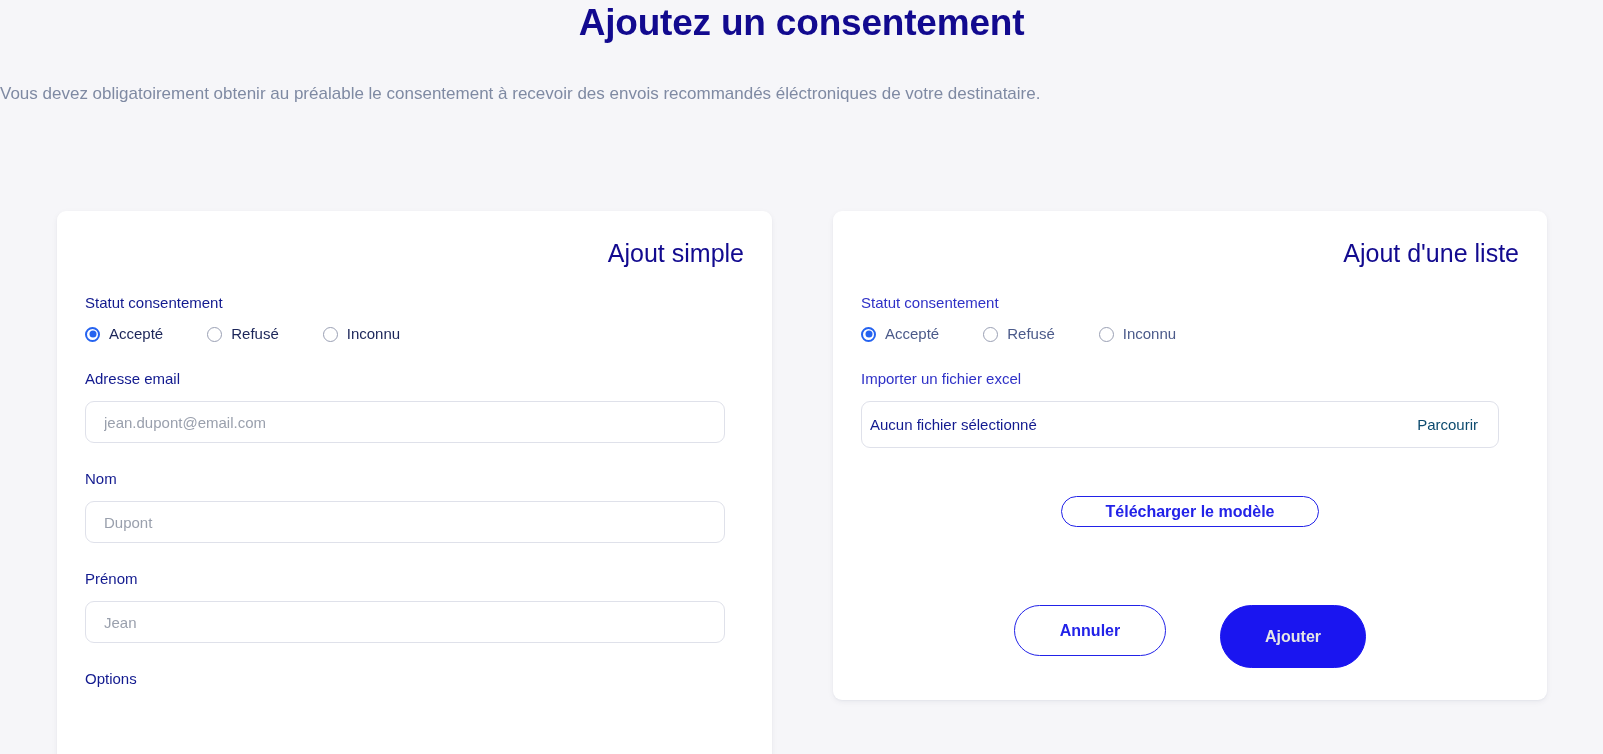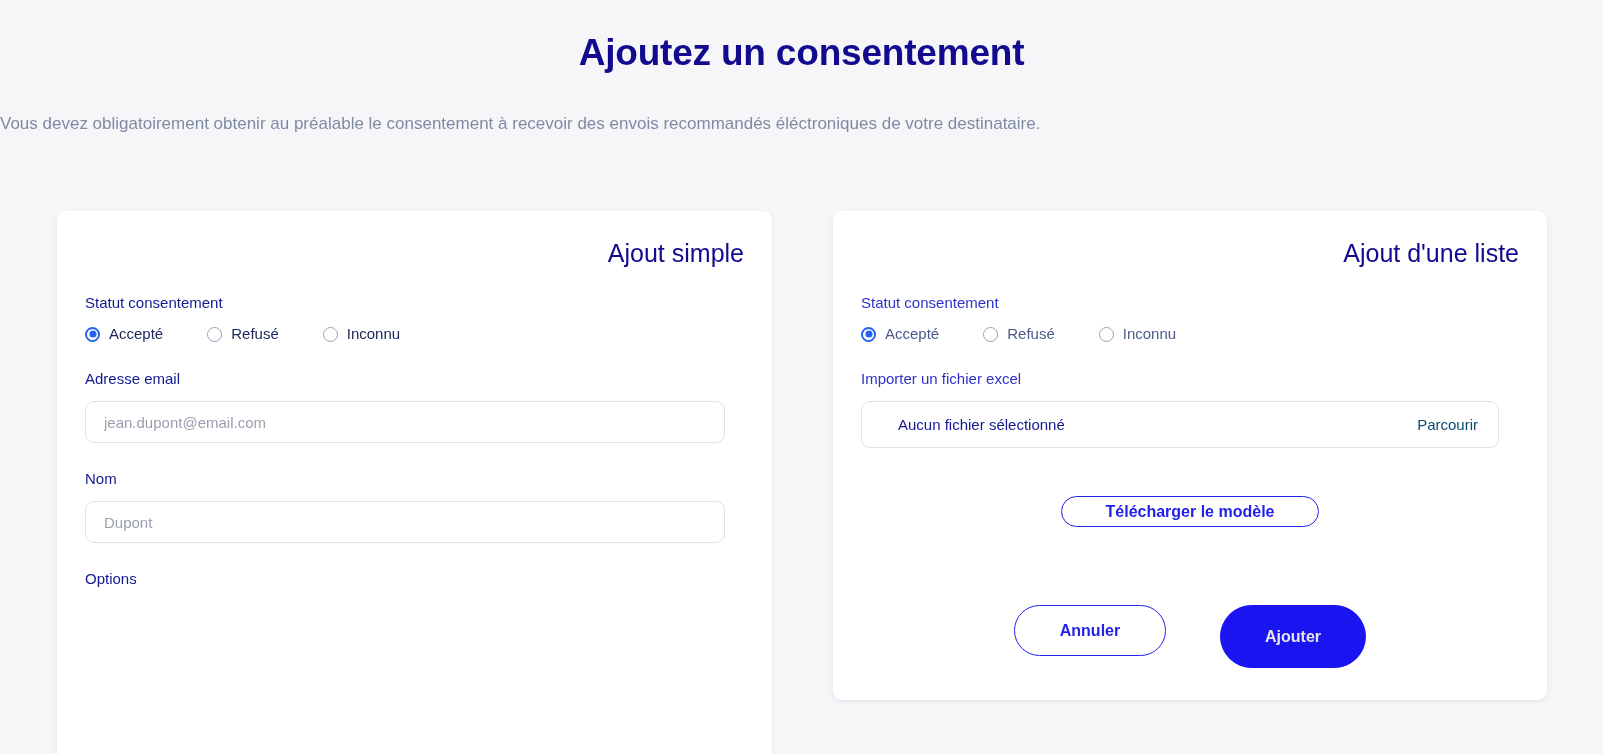--- a/index.html
+++ b/index.html
@@ -22,21 +22,20 @@
     height: 754px;
   }
 
   
   .page-title {
     text-align: center;
     color: #120a8f;
     font-size: 37px;
     font-weight: 700;
     letter-spacing: -0.2px;
-    padding-top: 30px;
     line-height: 46px;
   }
 
   .page-subtitle {
     color: #7f8aa3;
     font-size: 17px;
     font-weight: 400;
     margin-top: 36px;
     line-height: 24px;
   }
@@ -171,21 +170,21 @@
   
   .file-row {
     margin-top: 12px;
     width: 638px;
     height: 47px;
     border: 1px solid #dfe1ea;
     border-radius: 9px;
     display: flex;
     align-items: center;
     justify-content: space-between;
-    padding: 0 20px 0 36px;
+    padding: 0 20px 0 8px;
     background: #ffffff;
   }
 
   .file-name {
     font-size: 15px;
     color: #121a8f;
   }
 
   .browse-link {
     font-size: 15px;
@@ -281,20 +280,24 @@
       <div class="field-block">
         <label class="field-label navy">Adresse email</label>
         <input class="text-input" type="text" placeholder="jean.dupont@email.com" style="">
       </div>
 
       <div class="field-block">
         <label class="field-label navy">Nom</label>
         <input class="text-input" type="text" placeholder="Dupont" style="">
       </div>
 
+      <div class="field-block">
+        <label class="field-label navy">Prénom</label>
+        <input class="text-input" type="text" placeholder="Jean" style="">
+      </div>
 
       <div class="field-block">
         <span class="field-label navy">Options</span>
       </div>
     </section>
 
     <section class="card card-right">
       <h2 class="card-title">Ajout d'une liste</h2>
 
       <div>

